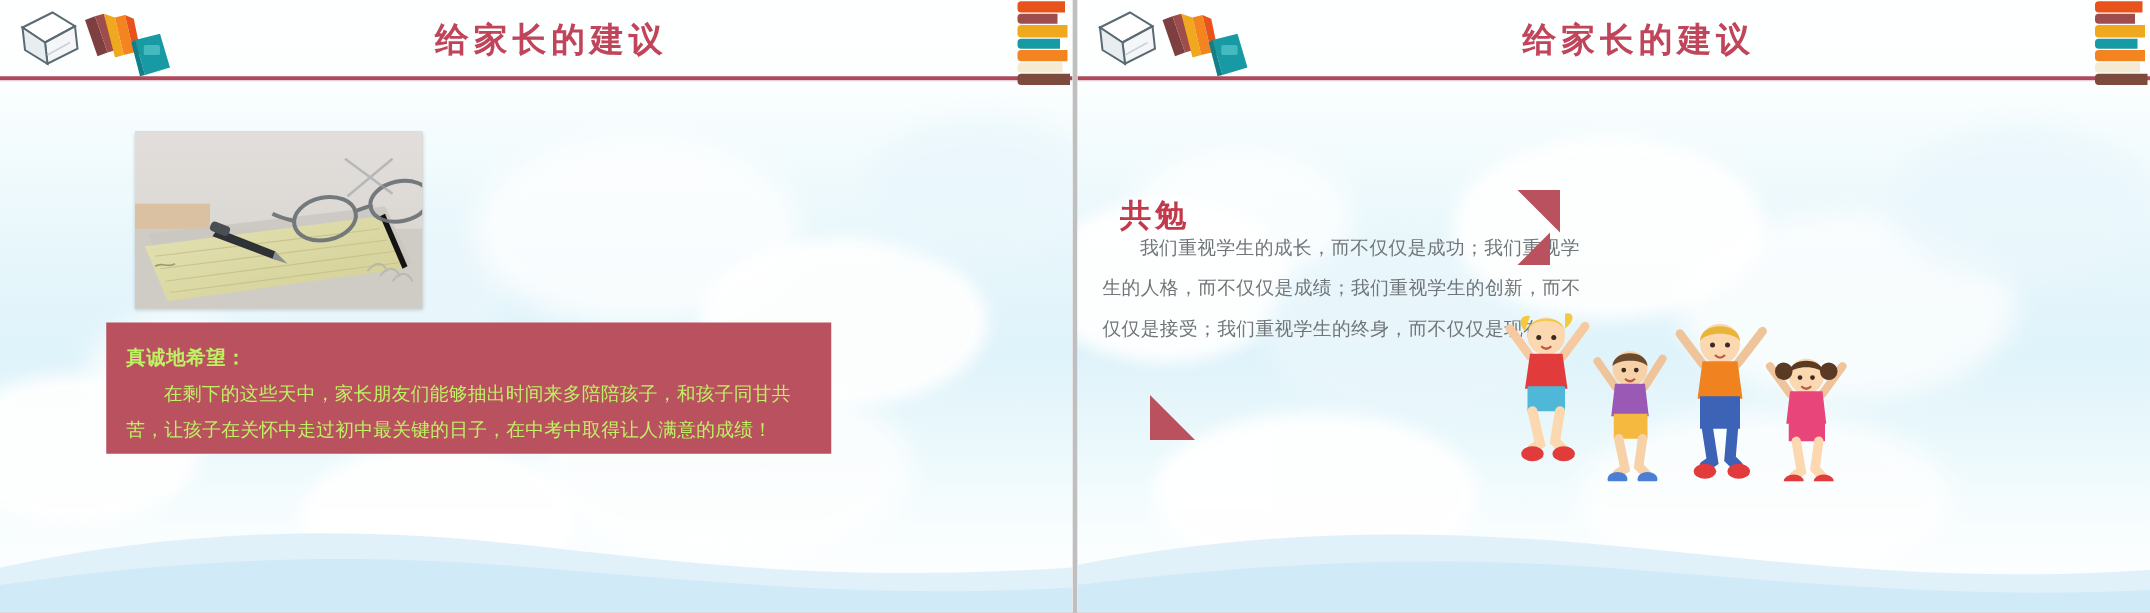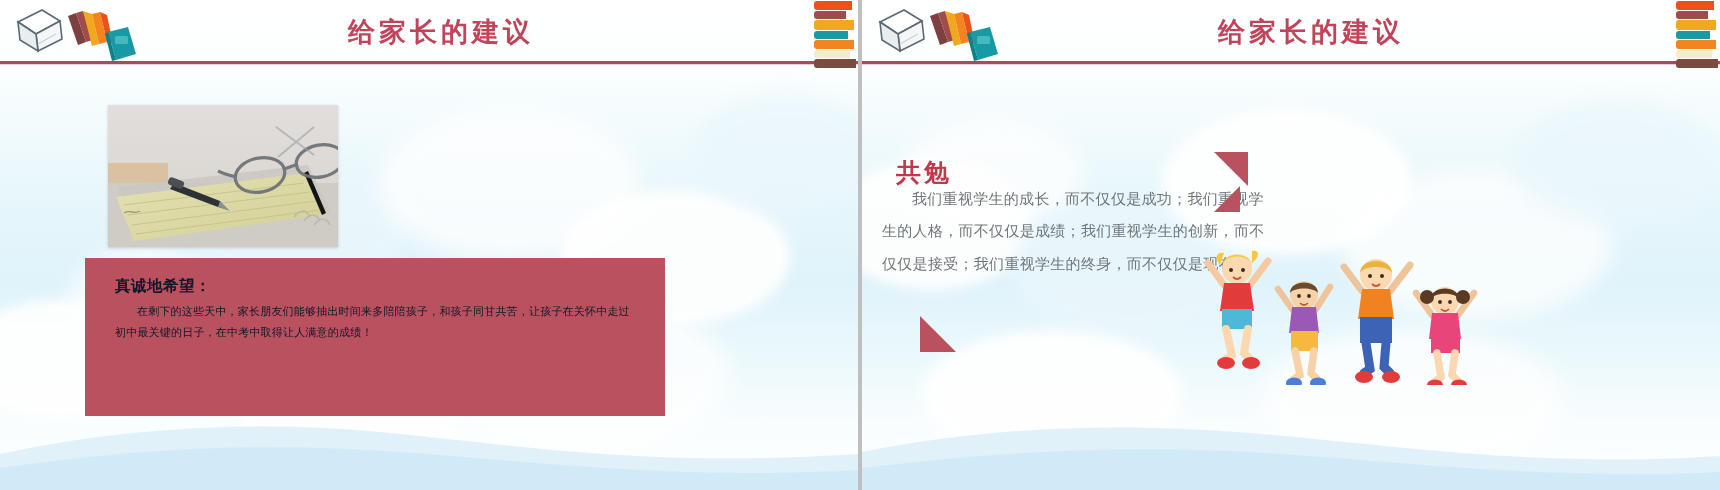--- a/index.html
+++ b/index.html
@@ -67,31 +67,31 @@
 
   
   .photo-card {
     position:absolute; left:108px; top:105px; width:230px; height:142px;
     overflow:hidden; background:#d8d5cf;
     box-shadow:0 1px 3px rgba(0,0,0,.18);
   }
   .photo-card svg { display:block; width:100%; height:100%; }
 
   .red-box {
-    position:absolute; left:85px; top:258px; width:580px; height:158px;
+    position:absolute; left:85px; top:258px; width:580px; height:105px;
     background:#b9515f;
-    padding:18px 26px 0 30px;
-    color:#0f172a;
+    padding:18px 26px 0 16px;
+    color:#bef264;
   }
   .red-box-title {
     font-size:15.5px; font-weight:700; letter-spacing:.5px;
     margin-bottom:4px;
   }
   .red-box-body {
-    font-size:11px; line-height:1.95; text-indent:2em;
+    font-size:15px; line-height:1.95; text-indent:2em;
     letter-spacing:.2px;
   }
 
   
   .gongmian-title {
     position:absolute; left:892px; top:142px;
     font-size:25px; font-weight:700; color:#c2394b; letter-spacing:3px;
   }
   .gongmian-body {
     position:absolute; left:878px; top:183px; width:390px;

